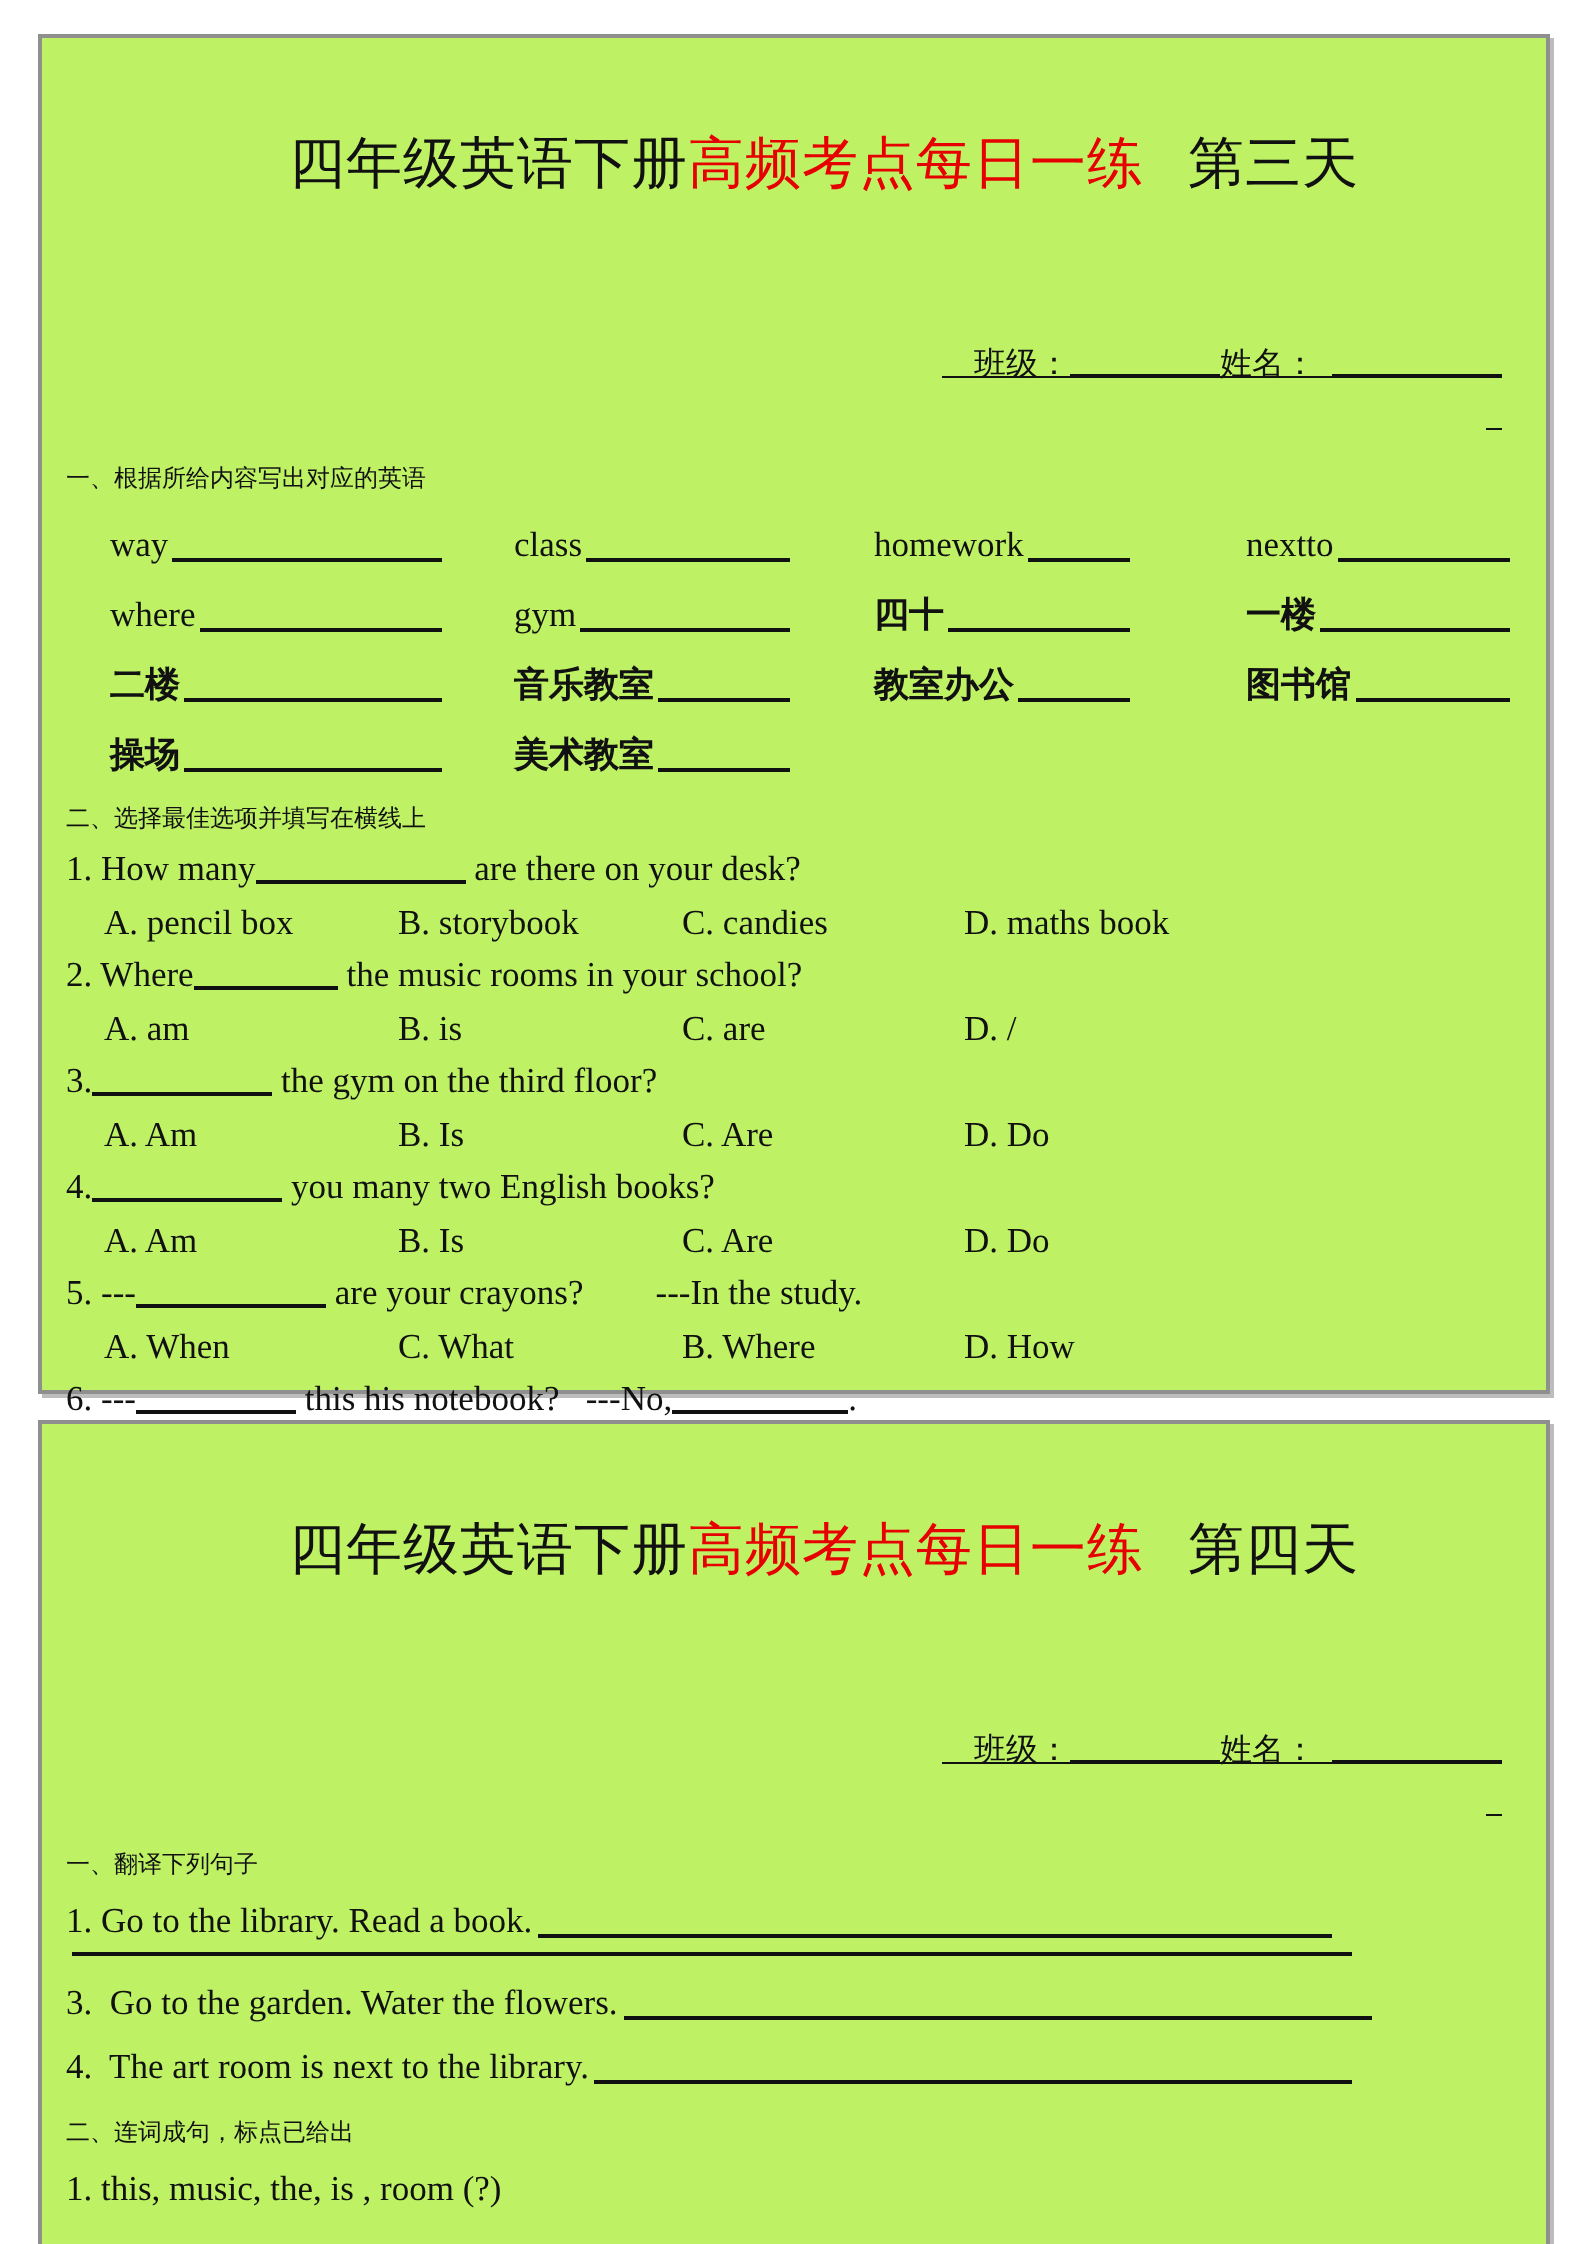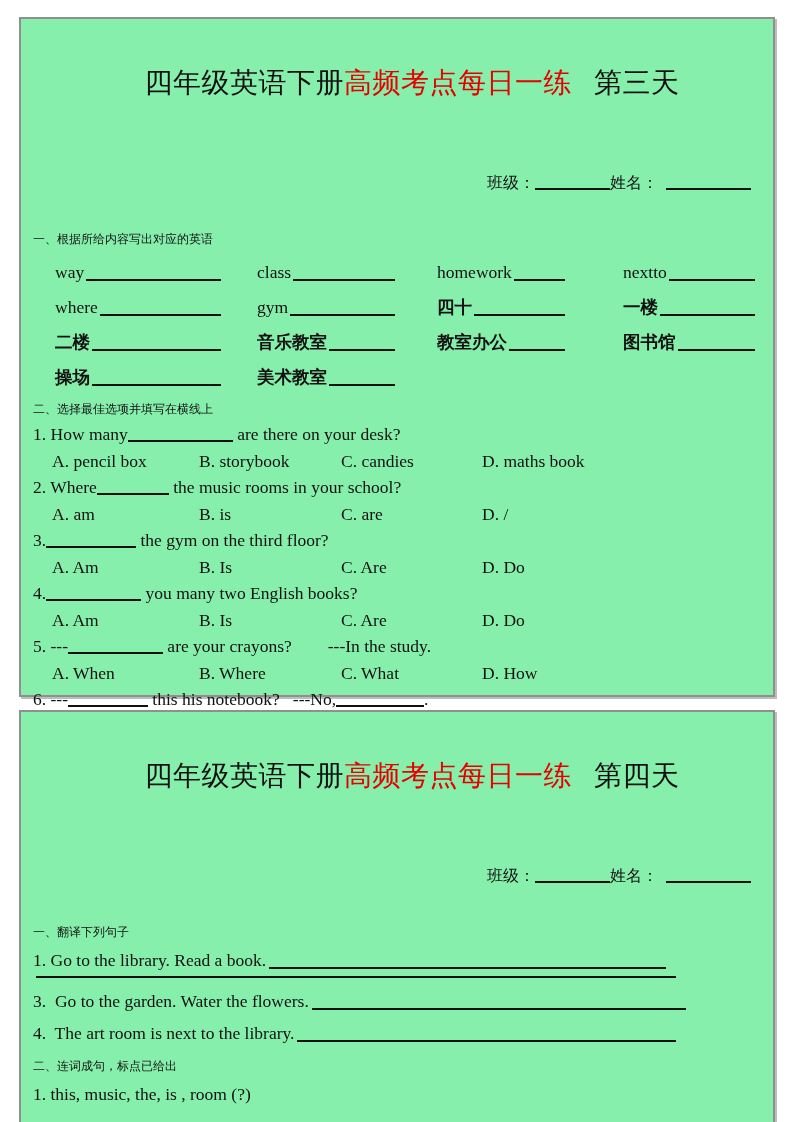--- a/index.html
+++ b/index.html
@@ -2,31 +2,31 @@
 <html><head>
 <meta charset="utf-8">
 <style>
   html,body{margin:0;padding:0;}
   body{
     width:793px;height:1122px;position:relative;background:#ffffff;
     font-family:"Liberation Serif","DejaVu Serif",serif;color:#111;
   }
   .sheet{
     position:absolute;left:19px;width:756px;box-sizing:border-box;
-    background:#86efac;border:2px solid #8f8f8f;
+    background:#bef264;border:2px solid #8f8f8f;
     box-shadow:2px 2px 0 #bdbdbd;
     padding:4px 12px 0 12px;
   }
   #sheet-day3{top:17px;height:680px;}
   #sheet-day4{top:710px;height:429px;}
 
   .title{text-align:center;font-size:28px;line-height:40px;white-space:pre;letter-spacing:0.5px;}
   .title .day{margin-left:22px;}
 
-  .head-line{text-align:right;font-size:16px;line-height:26px;padding-right:10px;margin-top:1px;white-space:pre;}
+  .head-line{text-align:right;font-size:16px;line-height:26px;padding-right:10px;margin-top:1px;white-space:pre;text-decoration:underline;}
   .blank{display:inline-block;border-bottom:2px solid #111;height:13px;vertical-align:-2px;}
   .w75{width:75px}.w85{width:85px}
   .w72{width:72px}.w80{width:80px}.w88{width:88px}.w90{width:90px}
   .w92{width:92px}.w95{width:95px}.w105{width:105px}.w125{width:125px}
 
   .sec{font-size:12px;line-height:24px;font-weight:400;margin-top:5px;white-space:pre;}
 
   .wordgrid{display:grid;grid-template-columns:202px 180px 186px 1fr;margin-top:1px;}
   .cell{display:flex;height:35px;font-size:17.5px;margin-left:22px;}
   .cell .lbl{align-self:flex-end;line-height:30px;white-space:pre;}
@@ -139,21 +139,21 @@
   <div class="q"><span>2. Where</span><span class="blank w72"></span><span> the music rooms in your school?</span></div>
   <div class="opts p-std"><span>A. am</span><span>B. is</span><span>C. are</span><span>D. /</span></div>
 
   <div class="q"><span>3.</span><span class="blank w90"></span><span> the gym on the third floor?</span></div>
   <div class="opts p-std"><span>A. Am</span><span>B. Is</span><span>C. Are</span><span>D. Do</span></div>
 
   <div class="q"><span>4.</span><span class="blank w95"></span><span> you many two English books?</span></div>
   <div class="opts p-std"><span>A. Am</span><span>B. Is</span><span>C. Are</span><span>D. Do</span></div>
 
   <div class="q"><span>5. ---</span><span class="blank w95"></span><span> are your crayons?</span><span class="gap">---In the study.</span></div>
-  <div class="opts p-std"><span>A. When</span><span>B. Where</span><span>C. What</span><span>D. How</span></div>
+  <div class="opts p-std"><span>A. When</span><span>C. What</span><span>B. Where</span><span>D. How</span></div>
 
   <div class="q"><span>6. ---</span><span class="blank w80"></span><span> this his notebook?   ---No,</span><span class="blank w88"></span><span>.</span></div>
   <div class="opts p-q6"><span>A. Is, it is</span><span>B. Are, it isn ’ t</span><span>C. Is, it isn ’ t</span><span>D. Is, this isn ’ t</span></div>
 
   <div class="q"><span>7. ---Do you have an</span><span class="blank w125"></span><span>?</span></div>
   <div class="opts p-q7"><span>A. classrooms</span><span>B. music room</span><span>C. computer room</span><span>D. art room</span></div>
 
   <div class="q"><span>8. ---Do you like playing football?   ---</span><span class="blank w92"></span><span>.</span></div>
   <div class="opts p-q8"><span>A. Yes, I am</span><span>B. Yes, I don ’ t</span><span>C. No, I am</span><span>D. No, I don ’ t</span></div>
 </div>

